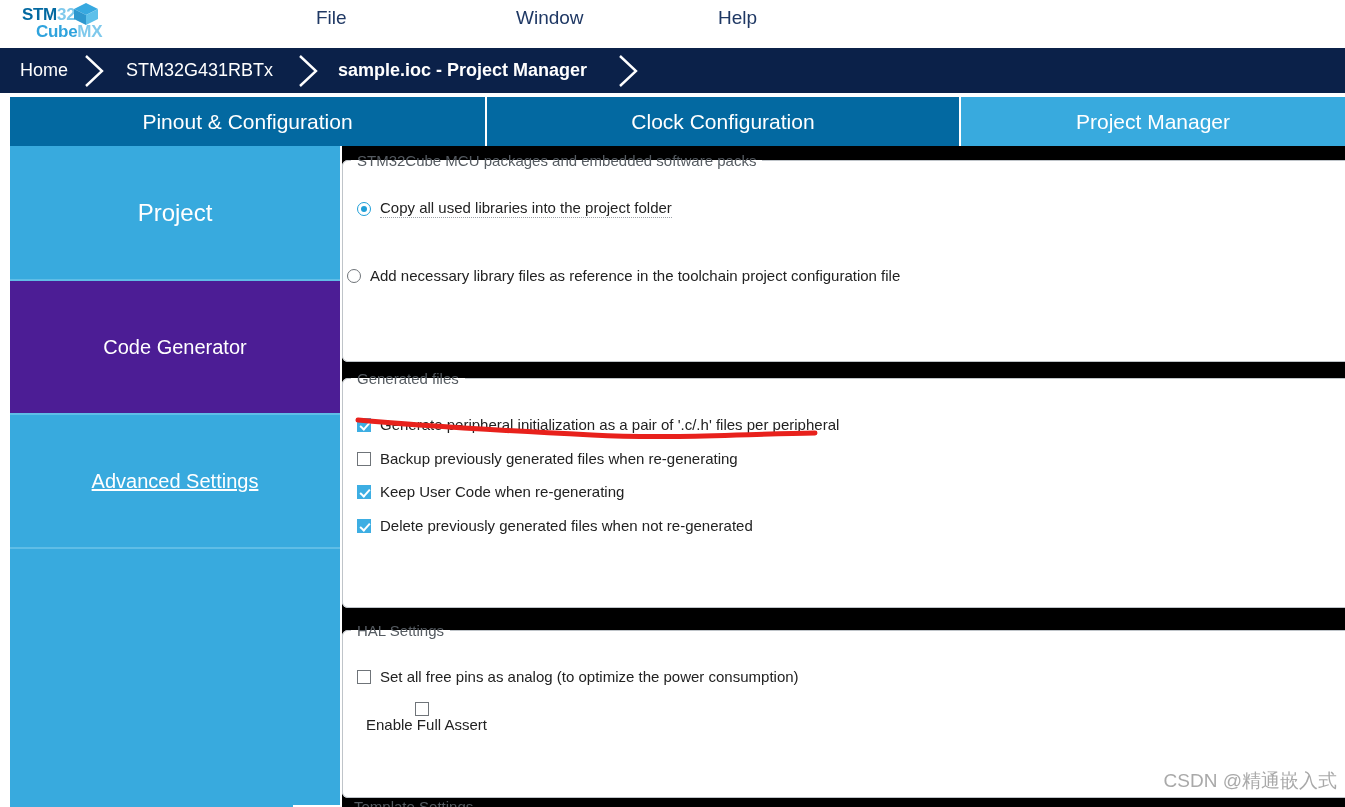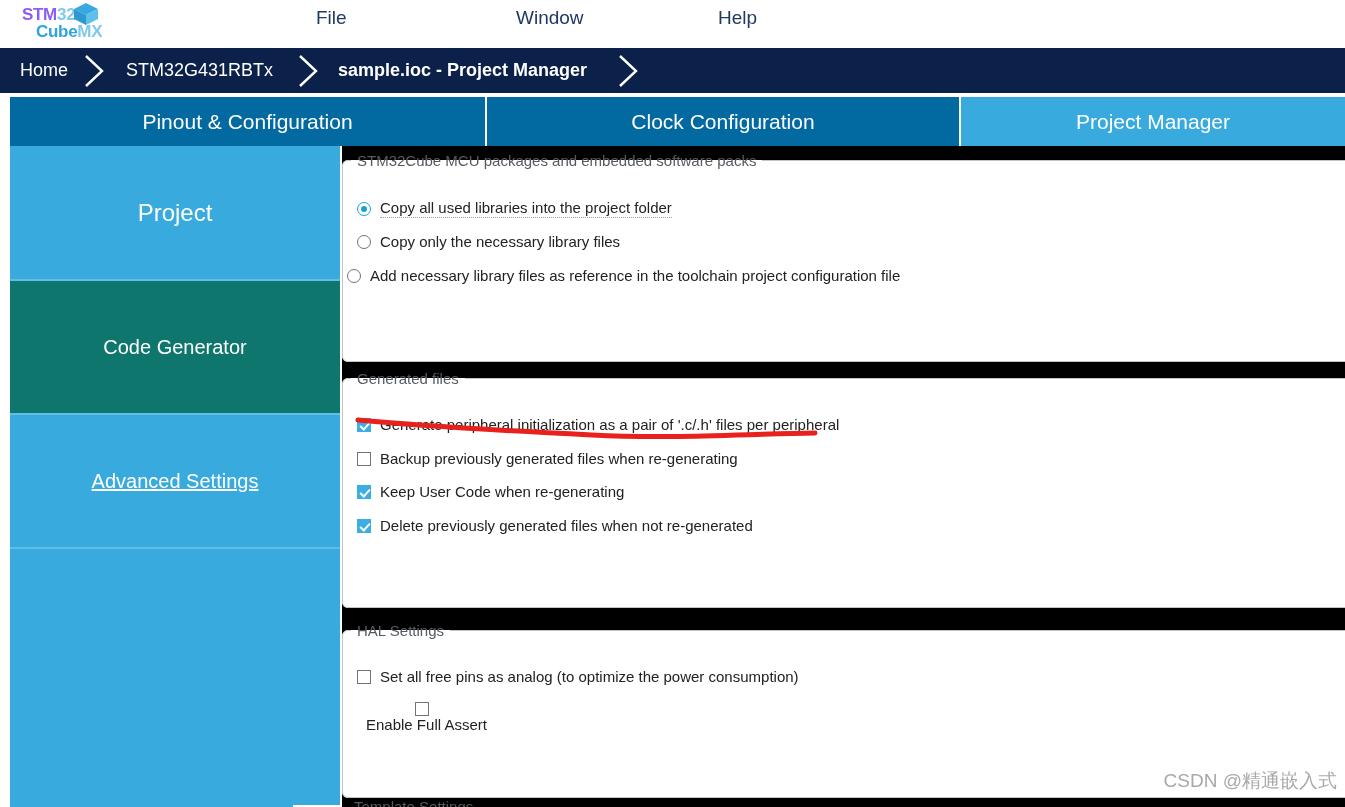--- a/index.html
+++ b/index.html
@@ -29,21 +29,21 @@
   .logo-line1 {
     position: absolute; left: 12px; top: 3px;
     font-size: 17px; font-weight: bold; letter-spacing: -0.3px;
     white-space: nowrap;
   }
   .logo-line2 {
     position: absolute; left: 26px; top: 20px;
     font-size: 17px; font-weight: bold; letter-spacing: -0.3px;
     white-space: nowrap;
   }
-  .lg-dark { color: #8b5cf6; }
+  .lg-dark { color: #0369a1; }
   .lg-light { color: #7fc9ec; }
   .lg-cube-dark { color: #2fa3dd; }
   .logo-cube {
     position: absolute; left: 62px; top: 0px;
     width: 28px; height: 24px;
   }
   .menu-item {
     position: absolute; top: 4px;
     font-size: 19px; color: #1f3864;
     padding: 3px 8px;
@@ -107,21 +107,21 @@
     display: flex; align-items: center; justify-content: center;
     color: #ffffff;
     border-bottom: 2px solid #5fbde6;
   }
   .side-project {
     height: 135px; font-size: 24px;
     background: #38aade;
   }
   .side-codegen {
     height: 134px; font-size: 20px;
-    background: #0f766e;
+    background: #4c1d95;
   }
   .side-advanced {
     height: 134px; font-size: 20px;
     background: #38aade;
     text-decoration: underline;
   }
   .side-filler {
     height: 256px; background: #38aade; border-bottom: none;
   }
 
@@ -297,24 +297,20 @@
   <div class="content">
 
     <fieldset class="group grp-packs">
       <legend>STM32Cube MCU packages and embedded software packs</legend>
 
       <div class="opt-row" style="left:14px; top:30px;">
         <span class="radio on"></span>
         <span class="opt-label focus-dotted">Copy all used libraries into the project folder</span>
       </div>
 
-      <div class="opt-row" style="left:14px; top:64px;">
-        <span class="radio"></span>
-        <span class="opt-label">Copy only the necessary library files</span>
-      </div>
 
       <div class="opt-row" style="left:4px; top:98px;">
         <span class="radio"></span>
         <span class="opt-label">Add necessary library files as reference in the toolchain project configuration file</span>
       </div>
     </fieldset>
 
     <fieldset class="group grp-files">
       <legend>Generated files</legend>
 

